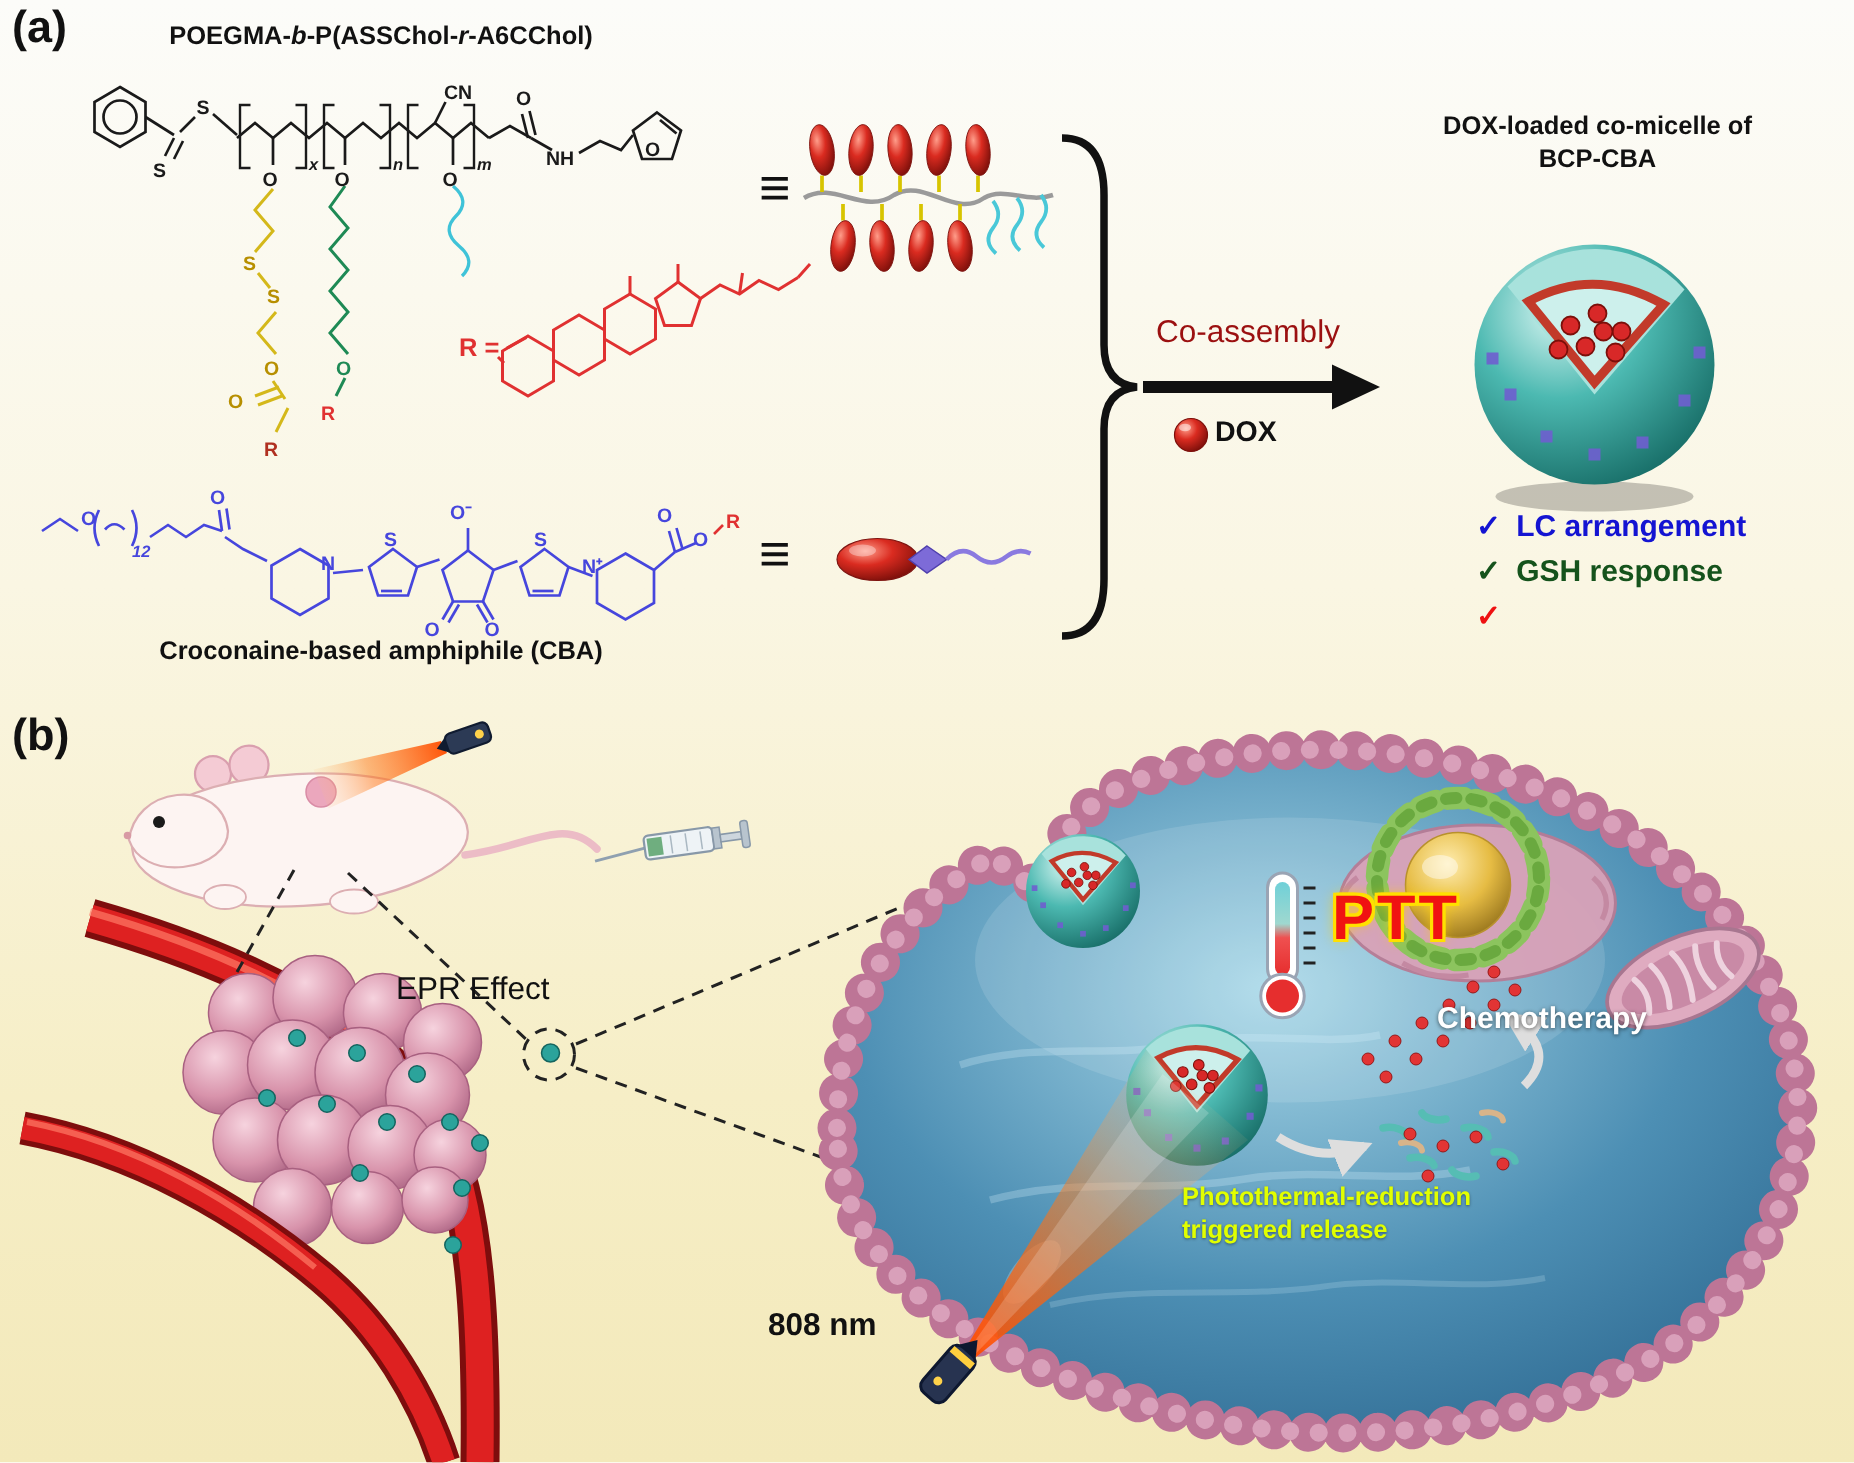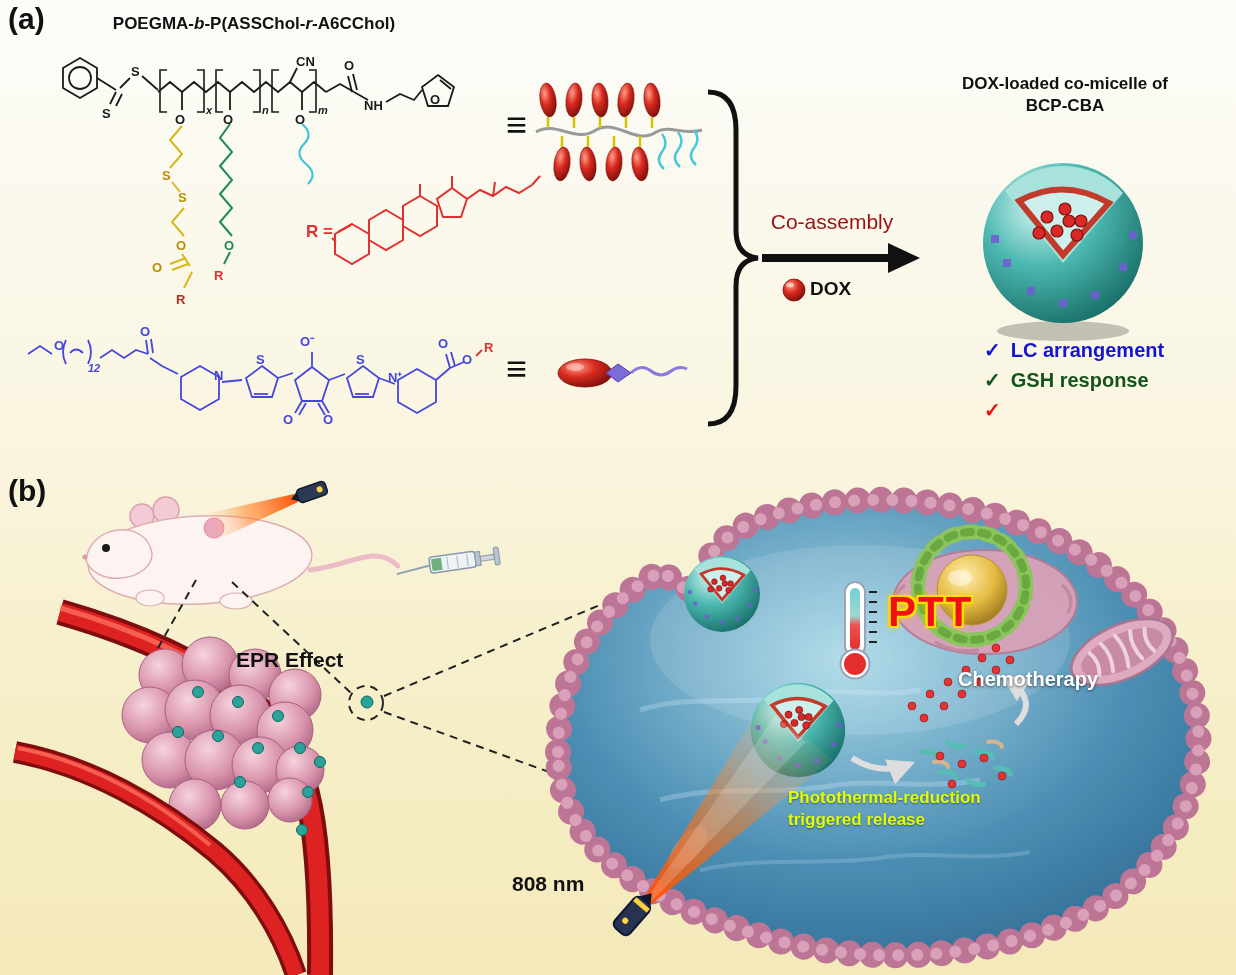--- a/index.html
+++ b/index.html
@@ -9,21 +9,21 @@
   .art{position:absolute;left:0;top:0;}
   .txt{position:absolute;white-space:nowrap;line-height:1.15;}
   .panel-label{font-size:30px;font-weight:bold;}
   .title{font-size:17px;font-weight:bold;text-align:center;}
   .it{font-style:italic;}
   .equiv{font-size:36px;font-weight:bold;}
   .coassembly{font-size:21px;font-weight:normal;color:#9b1010;text-align:center;}
   .doxlabel{font-size:19px;font-weight:bold;}
   .feat-row{position:absolute;display:flex;gap:10px;font-size:20px;font-weight:bold;align-items:baseline;}
   .c-feblue{color:#1414d2}.c-fegreen{color:#15531c}.c-fered{color:#ee1111}
-  .epr{font-size:21px;font-weight:bold;}
+  .epr{font-size:21px;font-weight:normal;margin-left:28px;}
   .ptt{font-size:42px;font-weight:bold;color:#f01212;letter-spacing:2px;
        text-shadow:-2px 0 #ffe000,2px 0 #ffe000,0 -2px #ffe000,0 2px #ffe000,
                    -2px -2px #ffe000,2px 2px #ffe000,-2px 2px #ffe000,2px -2px #ffe000,0 0 9px #ffd000;}
   .chemo{font-size:20px;font-weight:bold;color:#ffffff;text-shadow:0 1px 3px rgba(0,0,0,.6);}
   .release{font-size:17px;font-weight:bold;color:#e1ff00;text-shadow:0 1px 2px rgba(0,0,0,.45);}
   .laser{font-size:21px;font-weight:bold;}
   .atom{position:absolute;font-size:13px;font-weight:bold;white-space:nowrap;}
   .atom.small{font-size:11px;font-style:italic;}
   .c-bk{color:#1a1a1a}.c-yl{color:#b78f00}.c-gr{color:#1e8a55}
   .c-rd{color:#e03131}.c-bl{color:#4646dd}.c-mr{color:#b03020}
@@ -456,20 +456,21 @@
   <span class="c-feblue">LC arrangement</span>
 </div>
 <div class="feat-row" style="left:984px;top:368px">
   <span class="c-fegreen">✓</span>
   <span class="c-fegreen">GSH response</span>
 </div>
 <div class="feat-row" style="left:984px;top:398px">
   <span class="c-fered">✓</span>
 </div>
 
+<div class="txt title" style="left:58px;top:424px;width:392px">Croconaine-based amphiphile (CBA)</div>
 
 <span class="atom c-bk" style="left:102px;top:106px">S</span>
 <span class="atom c-bk" style="left:131px;top:64px">S</span>
 <span class="atom small c-bk" style="left:206px;top:104px">x</span>
 <span class="atom small c-bk" style="left:262px;top:104px">n</span>
 <span class="atom small c-bk" style="left:318px;top:104px">m</span>
 <span class="atom c-bk" style="left:175px;top:112px">O</span>
 <span class="atom c-bk" style="left:223px;top:112px">O</span>
 <span class="atom c-bk" style="left:295px;top:112px">O</span>
 <span class="atom c-bk" style="left:296px;top:54px">CN</span>

